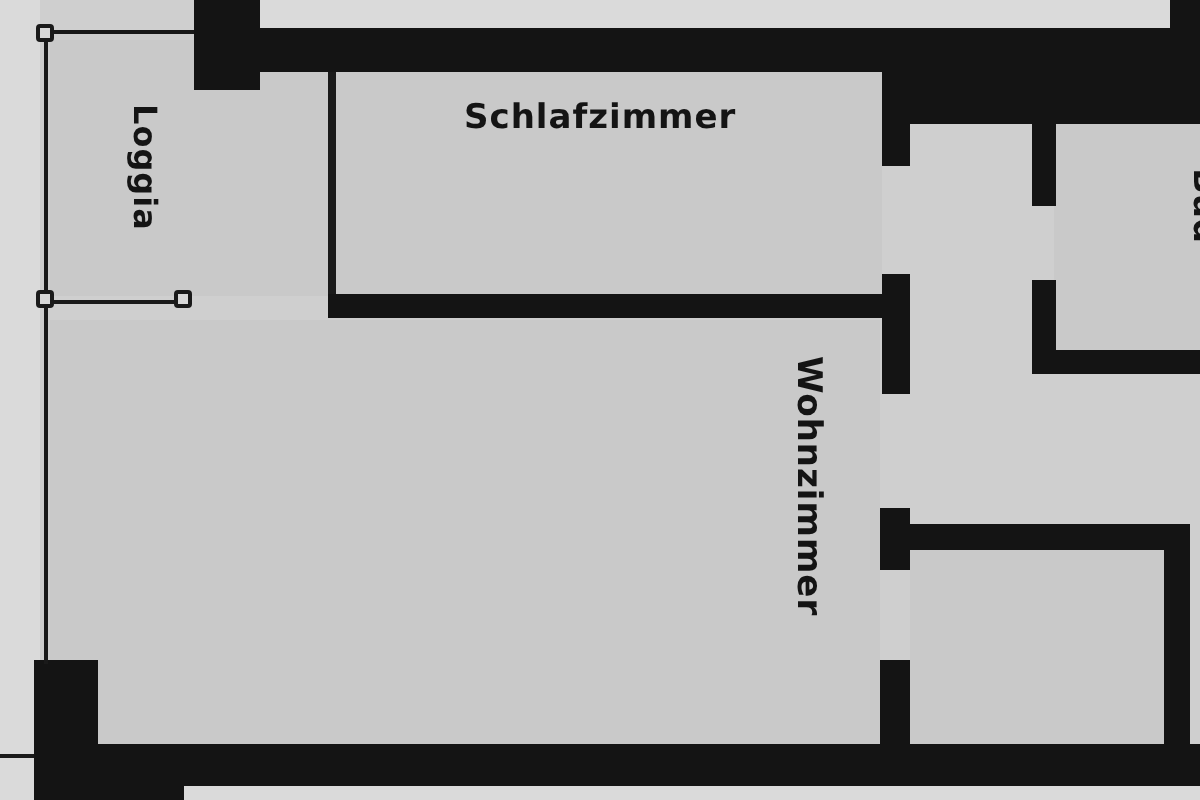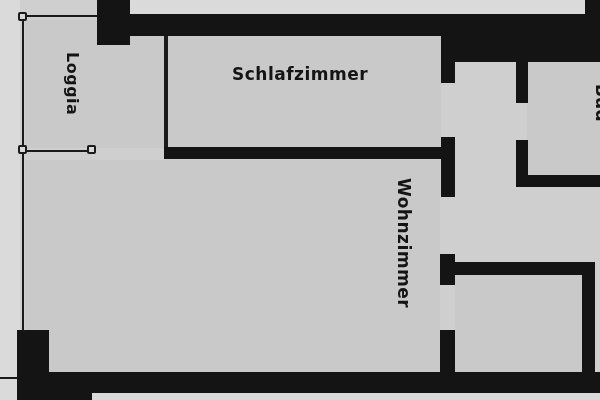--- a/index.html
+++ b/index.html
@@ -64,16 +64,16 @@
 
   <div class="thin" style="left:22px;top:17px;width:2px;height:315px;"></div>
   <div class="thin" style="left:24px;top:15px;width:73px;height:2px;"></div>
   <div class="thin" style="left:24px;top:150px;width:68px;height:2px;"></div>
   <div class="thin" style="left:0;top:377px;width:17px;height:2px;"></div>
   <div class="post" style="left:18px;top:12px;"></div>
   <div class="post" style="left:18px;top:145px;"></div>
   <div class="post" style="left:87px;top:145px;"></div>
 
   <div class="label rot90" style="left:82px;top:52px;font-size:16px;">Loggia</div>
-  <div class="label" style="left:232px;top:64px;">Schlafzimmer</div>
+  <div class="label" style="left:232px;top:49px;">Schlafzimmer</div>
   <div class="label rot90" style="left:414px;top:178px;">Wohnzimmer</div>
   <div class="label rot90" style="left:612px;top:84px;">Bad</div>
 </div>
 
 </body></html>

